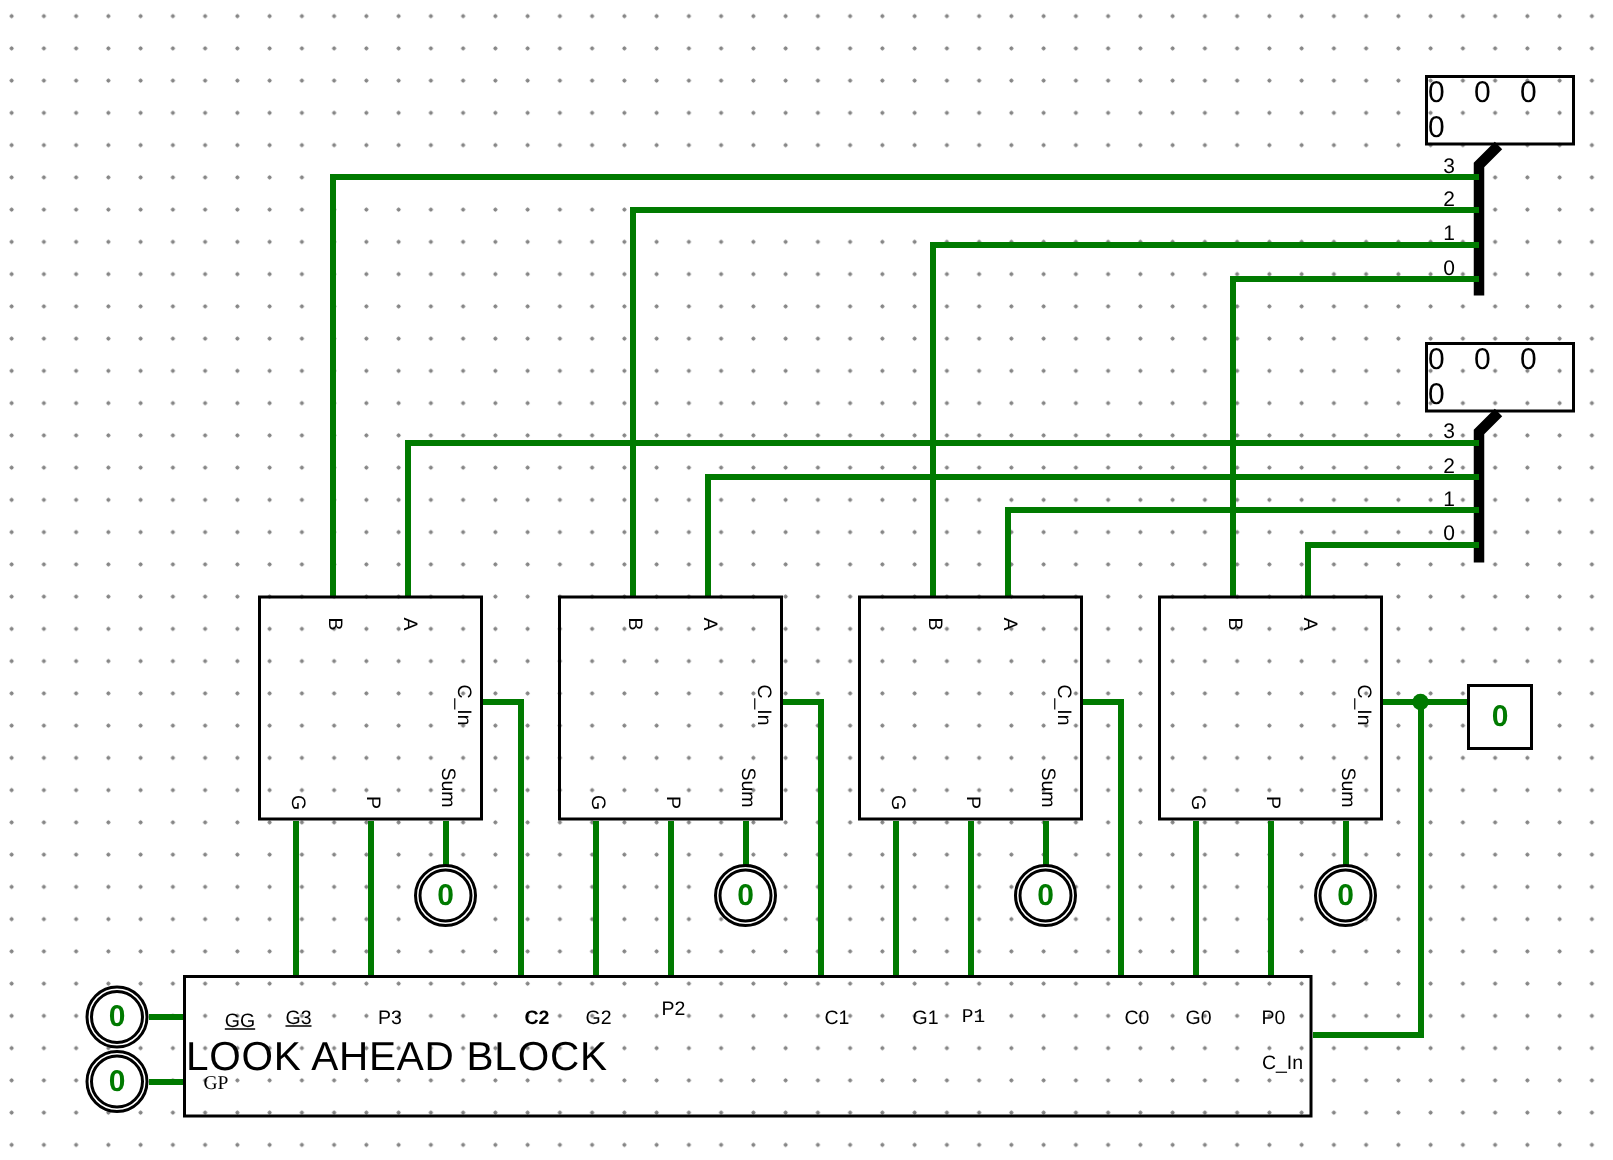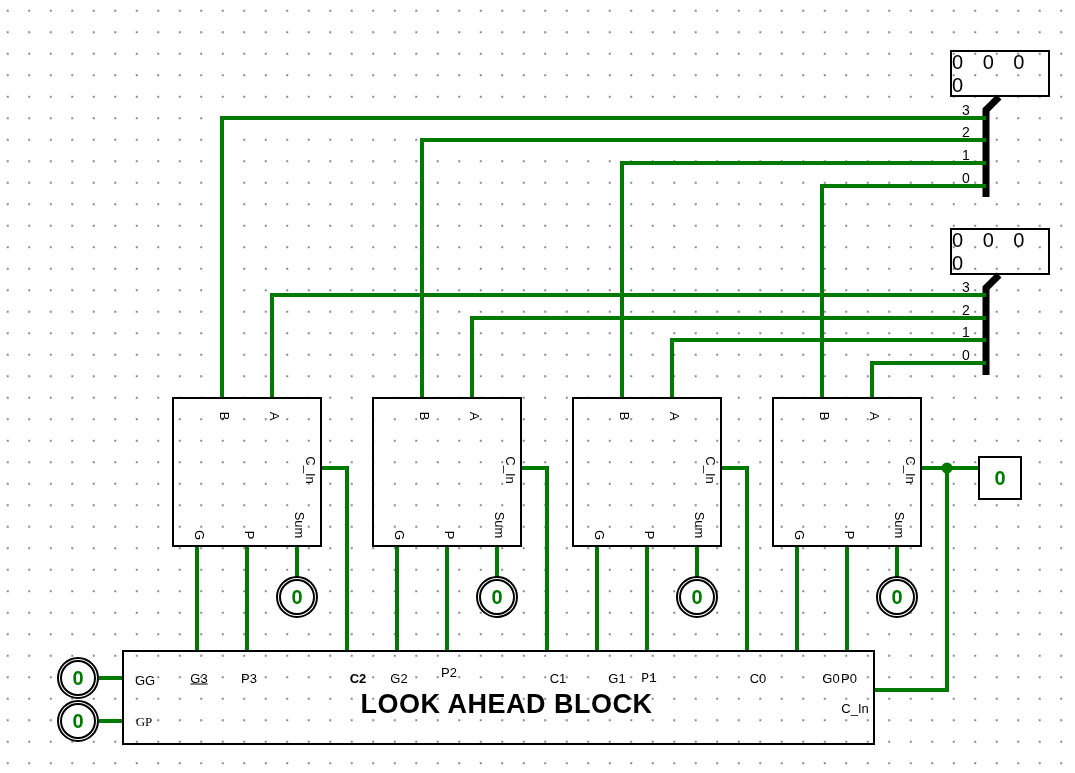--- a/index.html
+++ b/index.html
@@ -44,22 +44,22 @@
 
   
   .sqpin {
     position:absolute; left:978px; top:456px; width:44px; height:44px;
     border:2px solid #000; background:#fff;
     display:flex; align-items:center; justify-content:center;
   }
 
   
   .lablock { position:absolute; left:122px; top:650px; width:753px; height:95px; border:2px solid #000; }
-  .title { position:absolute; left:16px; right:0; top:37px; text-align:center;
-           font-size:27px; color:#000; letter-spacing:0.5px;font-weight:bold; }
+  .title { position:absolute; left:0; right:0; top:37px; 
+           font-size:27px; color:#000; letter-spacing:0.5px; }
 </style>
 </head>
 <body>
 
 <div class="canvas">
 
   <svg class="wires" width="1075" height="773">
 
     <g stroke="#000000" stroke-width="7" fill="none" shape-rendering="auto">
       <path d="M999,97 L986,110 L986,197"></path>
@@ -180,30 +180,30 @@
     <span class="gval">0</span>
   </div>
 
   <div class="sqpin">
     <span class="gval">0</span>
   </div>
 
   <div class="lablock">
     <div class="title">LOOK AHEAD BLOCK</div>
 
-    <span class="hlab" style="left:21px; top:28px;">GG</span>
+    <span class="hlab" style="left:36px; top:28px;text-decoration:underline;">GG</span>
     <span class="hlab" style="left:20px; top:70px;font-family:Liberation Serif, serif;">GP</span>
 
     <span class="hlab" style="left:75px; top:26px;text-decoration:underline;">G3</span>
-    <span class="hlab" style="left:125px; top:26px;">P3</span>
+    <span class="hlab" style="left:136px; top:26px;">P3</span>
     <span class="hlab" style="left:234px; top:26px;font-weight:bold;">C2</span>
     <span class="hlab" style="left:275px; top:26px;">G2</span>
     <span class="hlab" style="left:325px; top:20px;">P2</span>
     <span class="hlab" style="left:434px; top:26px;">C1</span>
     <span class="hlab" style="left:493px; top:26px;">G1</span>
     <span class="hlab" style="left:525px; top:26px;font-family:Liberation Mono, monospace;">P1</span>
     <span class="hlab" style="left:634px; top:26px;">C0</span>
-    <span class="hlab" style="left:707px; top:26px;">G0</span>
+    <span class="hlab" style="left:675px; top:26px;">G0</span>
     <span class="hlab" style="left:725px; top:26px;">P0</span>
     <span class="hlab" style="left:731px; top:56px;">C_In</span>
   </div>
 
 </div>
 
 </body></html>

